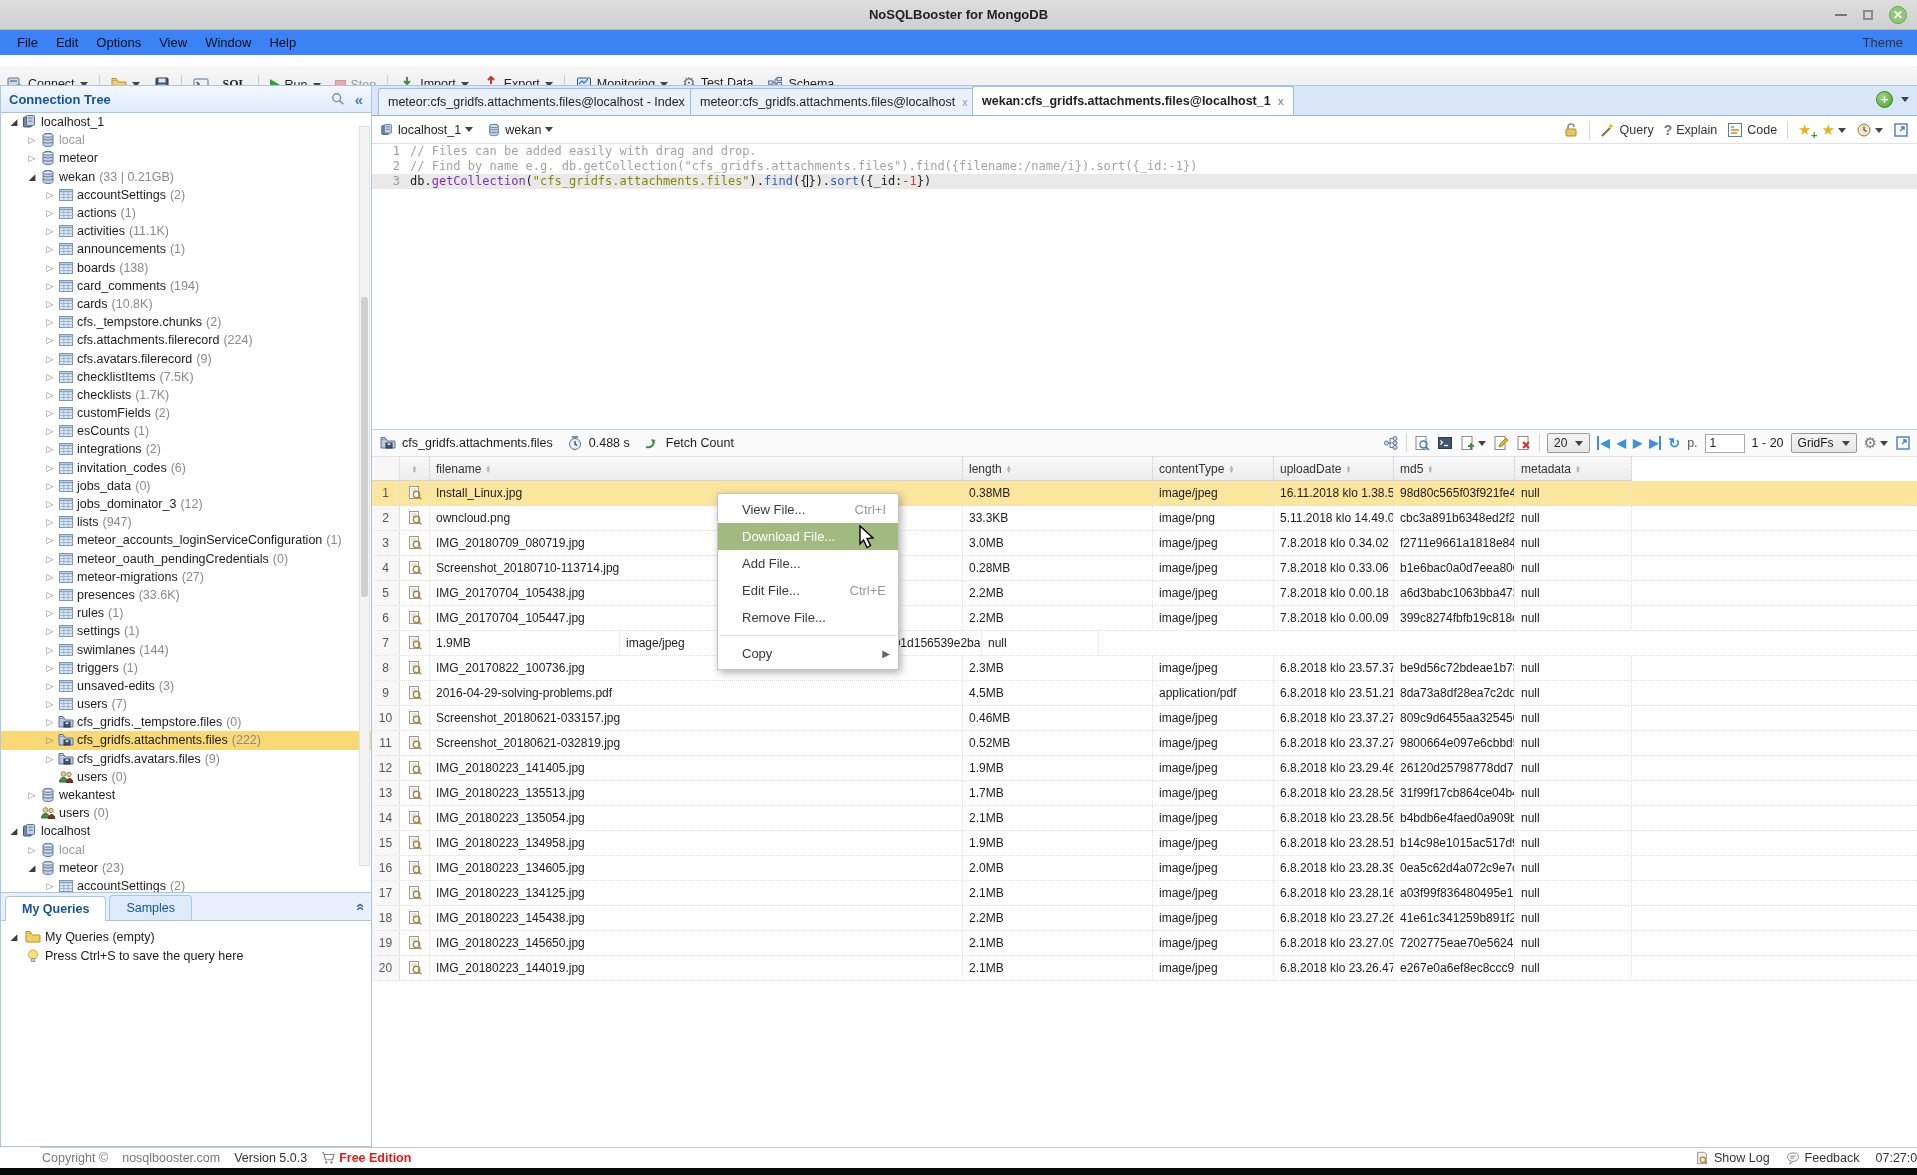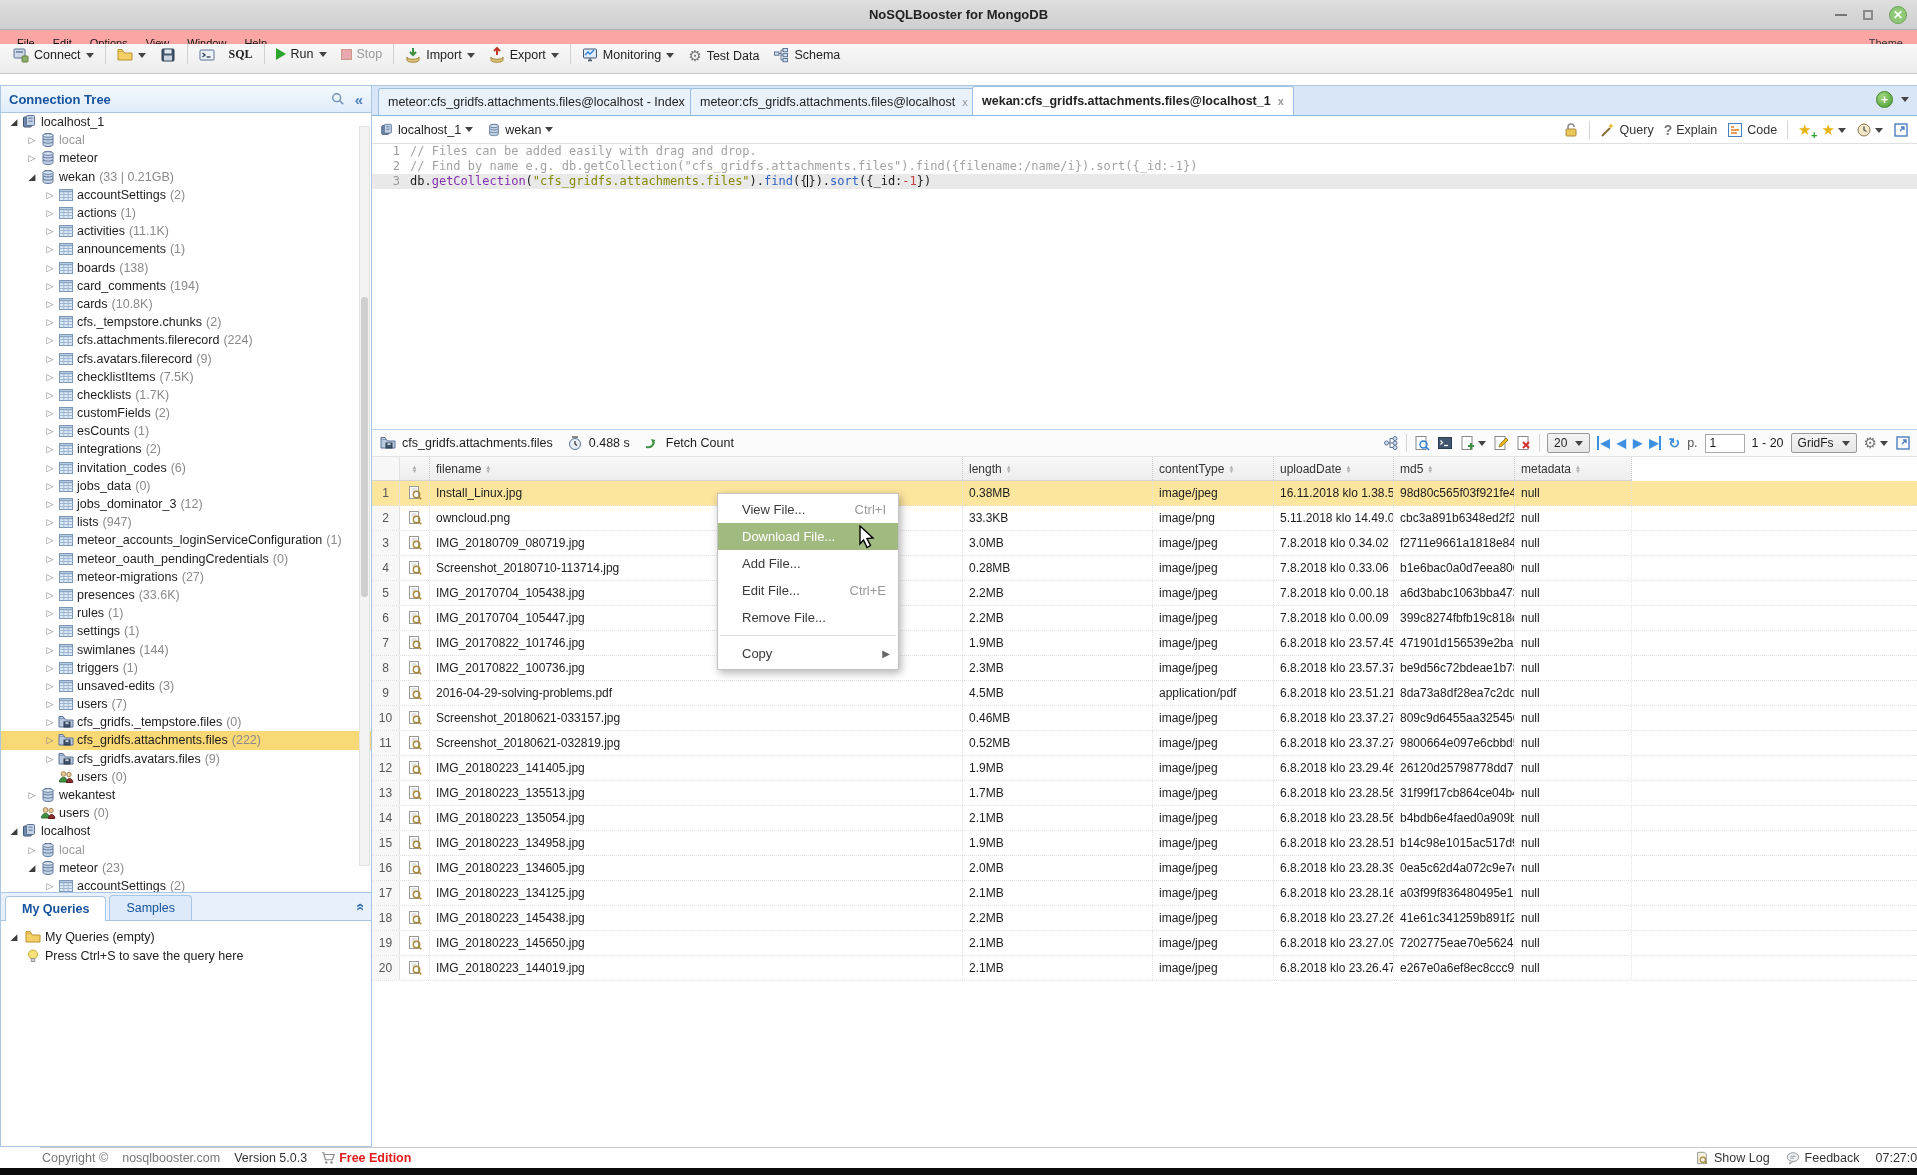--- a/index.html
+++ b/index.html
@@ -10,25 +10,25 @@
     overflow:hidden; user-select:none;
   }
   
   .titlebar { position:absolute; left:0; top:0; width:100%; height:30px; background:linear-gradient(#dedede,#cfcfcf); border-bottom:1px solid #b5b5b5; display:flex; align-items:center; justify-content:center; }
   .titlebar .title { font-weight:bold; font-size:13px; color:#222; }
   .winctl { position:absolute; right:10px; top:0; height:30px; display:flex; align-items:center; gap:16px; }
   .winctl .min { width:12px; height:2px; background:#777; }
   .winctl .max { width:10px; height:10px; border:2px solid #8a8a8a; }
   .winctl .close { width:18px; height:18px; border-radius:50%; background:#8fc978; border:1px solid #6aa356; color:#fff; font-size:12px; line-height:16px; text-align:center; font-weight:bold; }
   
-  .menubar { position:absolute; left:0; top:30px; width:100%; height:25px; background:#fca5a5; display:flex; align-items:center; padding-left:8px; font-size:11px; }
+  .menubar { position:absolute; left:0; top:30px; width:100%; height:25px; background:#3b82f6; display:flex; align-items:center; padding-left:8px; font-size:13px; }
   .menubar .mi { padding:3px 9px; color:#111; }
   .menubar .theme { position:absolute; right:14px; color:#333; }
   
-  .toolbar { position:absolute; left:0; top:44px; width:100%; height:30px; background:linear-gradient(#f8f8f8,#ececec); border-bottom:1px solid #c9c9c9; display:flex; align-items:flex-start; padding-left:6px; }
+  .toolbar { position:absolute; left:0; top:66px; width:100%; height:30px; background:linear-gradient(#f8f8f8,#ececec); border-bottom:1px solid #c9c9c9; display:flex; align-items:flex-end; }
   .tbtn { display:flex; align-items:center; gap:5px; padding:3px 7px; color:#222; font-size:12.5px; white-space:nowrap; }
   .tbtn.disabled { color:#9a9a9a; }
   .tsep { width:1px; height:20px; background:#cfcfcf; margin:0 4px; }
   .caret { width:0; height:0; border-left:4px solid transparent; border-right:4px solid transparent; border-top:5px solid #444; display:inline-block; }
   .play { width:0; height:0; border-top:6px solid transparent; border-bottom:6px solid transparent; border-left:10px solid #2ca52c; display:inline-block; }
   .stopsq { width:11px; height:11px; background:#eaa7b0; border:1px solid #c98; display:inline-block; }
   .sqltxt { font-weight:bold; font-family:"Liberation Serif",serif; font-size:12px; color:#222; }
   .gear { color:#777; font-size:15px; }
   
   .sidebar { position:absolute; left:0; top:85px; width:372px; height:1062px; background:#d946ef; border:1px solid #a9c6e4; }
@@ -1136,21 +1136,20 @@
         <div class="drow">
           <span class="dc c-num">7</span>
           <span class="dc c-ico">
             <svg class="ico16" viewBox="0 0 16 16">
               <rect x="2.5" y="1.5" width="9" height="12" fill="#fdfdfd" stroke="#9a9a9a"></rect>
               <path d="M4.5 4h5M4.5 6h5" stroke="#c9c9c9"></path>
               <circle cx="9.5" cy="9.5" r="3.2" fill="none" stroke="#a8883a" stroke-width="1.4"></circle>
               <path d="M11.7 11.7l2.6 2.6" stroke="#a8883a" stroke-width="1.6"></path>
             </svg>
           </span>
-          <span class="dc c-filename">IMG_20170822_101746.jpg</span>
           <span class="dc c-length">1.9MB</span>
           <span class="dc c-ct">image/jpeg</span>
           <span class="dc c-ud">6.8.2018 klo 23.57.45</span>
           <span class="dc c-md5">471901d156539e2ba3f90c870f8</span>
           <span class="dc c-meta">null</span>
         </div>
         <div class="drow">
           <span class="dc c-num">8</span>
           <span class="dc c-ico">
             <svg class="ico16" viewBox="0 0 16 16">

